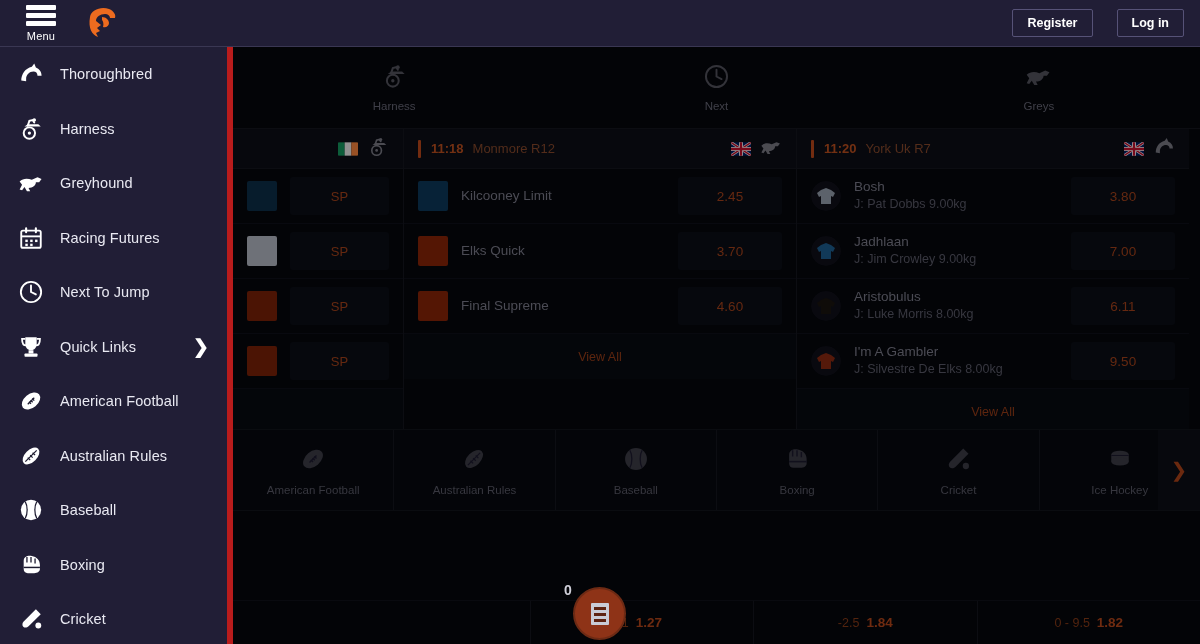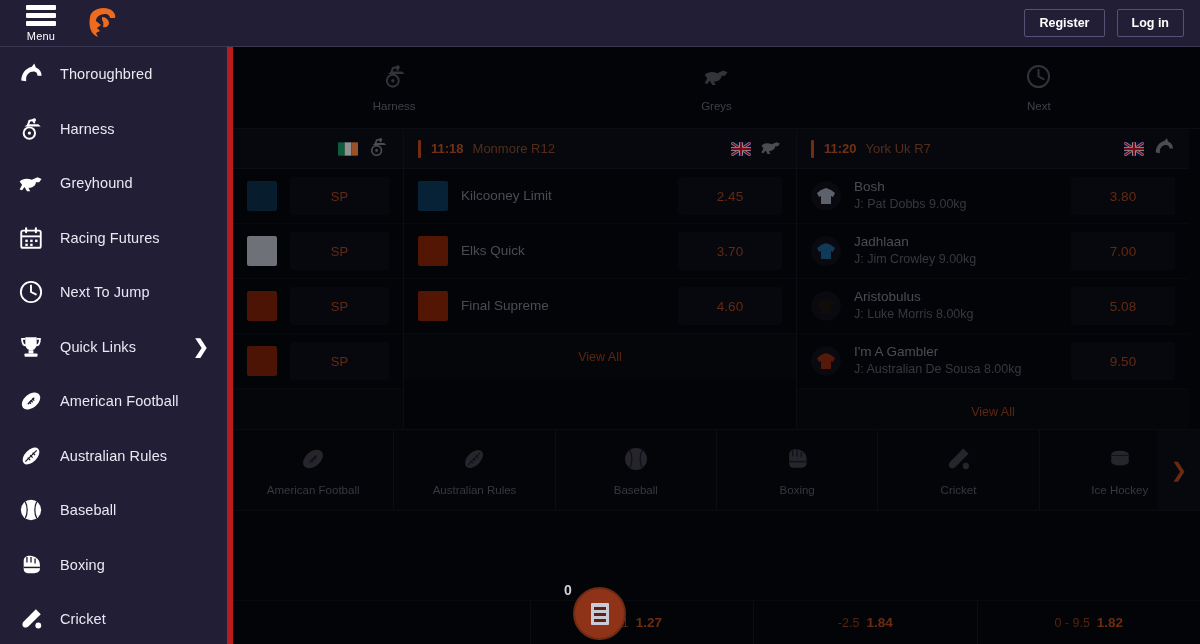--- a/index.html
+++ b/index.html
@@ -20,21 +20,21 @@
     display:flex; align-items:center; z-index:40;
   }
   .menu-btn {
     width:50px; margin-left:16px; display:flex; flex-direction:column;
     align-items:center; justify-content:center; cursor:pointer; gap:2px;
   }
   .menu-bars { display:flex; flex-direction:column; gap:3px; }
   .menu-bars i { display:block; width:30px; height:5px; background:#fff; border-radius:1px; }
   .menu-label { font-size:11px; color:#fff; margin-top:2px; letter-spacing:.2px; }
   .logo { margin-left:16px; width:40px; height:40px; display:flex; align-items:center; justify-content:center; }
-  .topbar-right { margin-left:auto; margin-right:16px; display:flex; gap:12px; }
+  .topbar-right { margin-left:auto; margin-right:16px; display:flex; gap:24px; }
   .tb-btn {
     min-width:66px; height:28px; padding:0 14px;
     border:1px solid #565277; background:transparent; color:#fff;
     font-size:12.5px; font-weight:bold; border-radius:2px; cursor:pointer;
     display:flex; align-items:center; justify-content:center;
     font-family:"Liberation Sans", sans-serif;
   }
 
   
   .sidebar {
@@ -302,30 +302,30 @@
                 <circle cx="14" cy="21" r="7" fill="none" stroke="#55555f" stroke-width="2.4"></circle>
                 <circle cx="14" cy="21" r="2" fill="#55555f"></circle>
                 <path d="M12 12 L14 6 L18 5 L20 8" stroke="#55555f" stroke-width="2.4" fill="none" stroke-linecap="round"></path>
                 <path d="M8 13 L28 13 L25 10 L12 10 Z" fill="#55555f"></path>
                 <circle cx="20" cy="5" r="2.2" fill="#55555f"></circle>
               </svg></span>
             <span class="tab-label">Harness</span>
           </div>
           <div class="tab">
             <span><svg width="27" height="27" viewBox="0 0 32 32">
-                <path d="M2 14 C6 10 12 10 17 12 L24 9 L29 11 L26 15 L22 15 C22 19 18 22 13 22 L15 26 L11 26 L8 21 L5 25 L2 24 L5 18 Z" fill="#55555f"></path>
-              </svg></span>
-            <span class="tab-label">Greys</span>
+                <circle cx="16" cy="16" r="12.5" fill="none" stroke="#55555f" stroke-width="2.3"></circle>
+                <path d="M16 8 L16 16 L22 19" stroke="#55555f" stroke-width="2.3" fill="none" stroke-linecap="round"></path>
+              </svg></span>
+            <span class="tab-label">Next</span>
           </div>
           <div class="tab">
             <span><svg width="27" height="27" viewBox="0 0 32 32">
-                <circle cx="16" cy="16" r="12.5" fill="none" stroke="#55555f" stroke-width="2.3"></circle>
-                <path d="M16 8 L16 16 L22 19" stroke="#55555f" stroke-width="2.3" fill="none" stroke-linecap="round"></path>
-              </svg></span>
-            <span class="tab-label">Next</span>
+                <path d="M2 14 C6 10 12 10 17 12 L24 9 L29 11 L26 15 L22 15 C22 19 18 22 13 22 L15 26 L11 26 L8 21 L5 25 L2 24 L5 18 Z" fill="#55555f"></path>
+              </svg></span>
+            <span class="tab-label">Greys</span>
           </div>
         </div>
     </div>
 
     <div class="cards">
       <div id="cards-list" style="display:flex;">
           <div class="card partial">
             <div class="card-head">
               <span class="head-icons">
                 <svg class="flag" viewBox="0 0 30 20">
@@ -461,32 +461,32 @@
               <span class="silk-circle">
                 <svg width="30" height="30" viewBox="0 0 30 30">
                   <circle cx="15" cy="15" r="15" fill="#101019"></circle>
                   <path d="M10 9 L15 7 L20 9 L24 12 L22 16 L20 15 L20 23 L10 23 L10 15 L8 16 L6 12 Z" fill="#1a1410"></path>
                 </svg>
               </span>
               <div class="runner-text">
                 <span class="runner-name">Aristobulus</span>
                 <span class="runner-sub">J: Luke Morris 8.00kg</span>
               </div>
-              <div class="odds">5.08</div>
+              <div class="odds">6.11</div>
             </div>
             <div class="runner">
               <span class="silk-circle">
                 <svg width="30" height="30" viewBox="0 0 30 30">
                   <circle cx="15" cy="15" r="15" fill="#101019"></circle>
                   <path d="M10 9 L15 7 L20 9 L24 12 L22 16 L20 15 L20 23 L10 23 L10 15 L8 16 L6 12 Z" fill="#8e2a12"></path>
                 </svg>
               </span>
               <div class="runner-text">
                 <span class="runner-name">I'm A Gambler</span>
-                <span class="runner-sub">J: Australian De Sousa 8.00kg</span>
+                <span class="runner-sub">J: Silvestre De Elks 8.00kg</span>
               </div>
               <div class="odds">9.50</div>
             </div>
             <div class="viewall">View All</div>
           </div>
         </div>
     </div>
 
     <div class="sports">
       <div id="sports-list" style="display:flex;width:100%;height:100%;">

